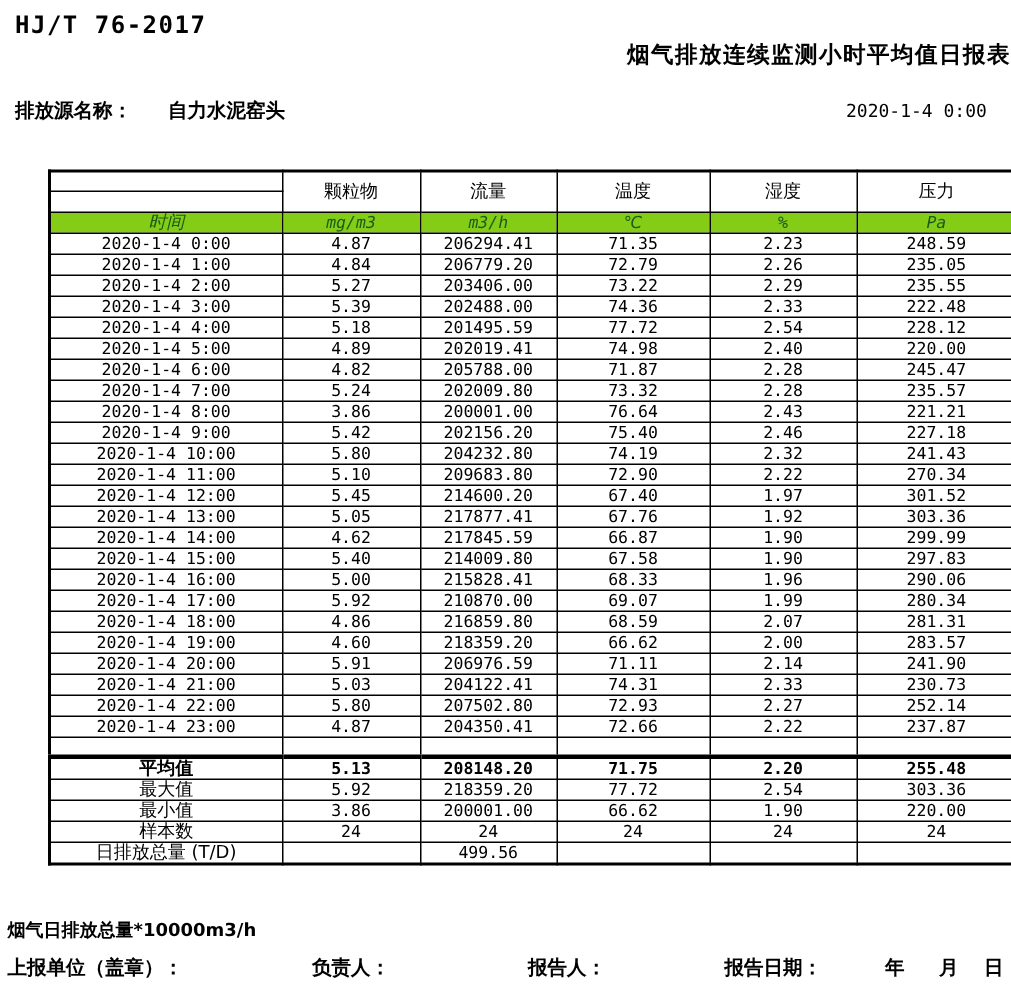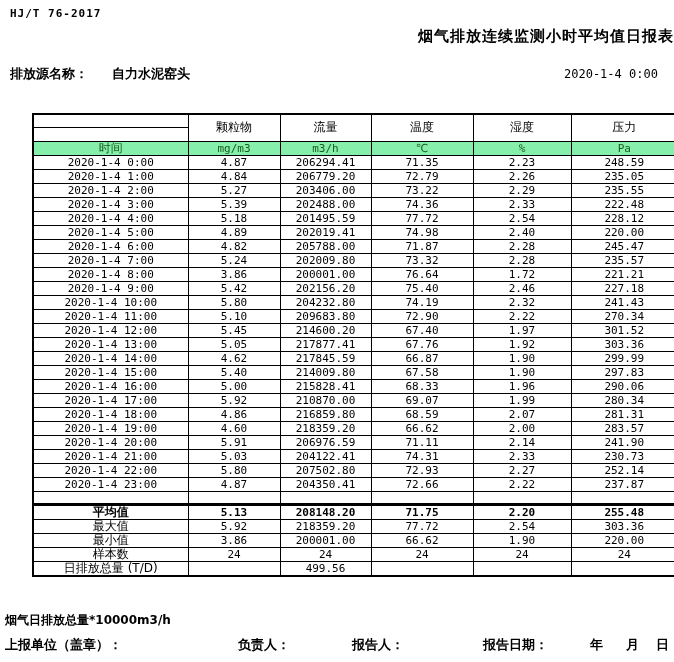--- a/index.html
+++ b/index.html
@@ -4,21 +4,21 @@
 <style>
   * { margin: 0; padding: 0; box-sizing: border-box; }
   html, body { background: #fff; }
   body {
     width: 674px; height: 662px; position: relative; overflow: hidden;
     font-family: "DejaVu Sans", "Liberation Sans", sans-serif;
     color: #000;
   }
   .standard {
     position: absolute; left: 10px; top: 7px;
-    font-weight: bold; font-size: 11px; letter-spacing: 1px;
+    font-weight: bold; font-size: 16px; letter-spacing: 1px;
     font-family: "DejaVu Sans Mono", "DejaVu Sans", monospace;
   }
   .title {
     position: absolute; left: 0; right: 0; top: 27px;
     text-align: right; font-weight: bold; font-size: 15px; letter-spacing: 1px;
   }
   .source-line { position: absolute; left: 10px; top: 65px; font-weight: bold; font-size: 13px; }
   .source-name { margin-left: 24px; text-align: right; }
   .datetime {
     position: absolute; left: 564px; top: 67px; font-size: 12px;
@@ -37,42 +37,42 @@
   }
   col.c-time { width: 155px; }
   col.c-pm   { width: 92px; }
   col.c-flow { width: 91px; }
   col.c-temp { width: 102px; }
   col.c-hum  { width: 98px; }
   col.c-pres { width: 107px; }
 
   tr.head-split td { height: 13.6px; font-size: 12px; }
   tr.unit-row td {
-    height: 13.6px; background: #86efac; color: #1a5c1a;
-    font-family: "DejaVu Sans Mono", "DejaVu Sans", monospace; font-size: 11px;
+    height: 13.6px; background: #84cc16; color: #1a5c1a;
+    font-family: "DejaVu Sans Mono", "DejaVu Sans", monospace; font-size: 11px; font-style: italic;
   }
   tr.unit-row td.time-head { font-family: "DejaVu Sans", sans-serif; font-size: 12px; }
   tr.data-row td {
     height: 12.8px;
     font-family: "DejaVu Sans Mono", "DejaVu Sans", monospace;
   }
   tr.empty-row td { height: 13.6px; }
   tr.summary-row td { height: 13.6px; font-family: "DejaVu Sans Mono", "DejaVu Sans", monospace; }
   tr.summary-row td.row-label { font-family: "DejaVu Sans", sans-serif; font-size: 12px; }
   tr.thick-top td { border-top: 3px solid #000; font-weight: bold; }
   td.left-label { text-align: left; padding-left: 8px; }
 
   .footer-note {
     position: absolute; left: 5px; top: 612px;
     font-weight: bold; font-size: 12px;
   }
   .footer-sign { position: absolute; left: 0; top: 636px; width: 674px; height: 18px; font-weight: bold; font-size: 13px; }
   .footer-sign span { position: absolute; top: 0; }
   .f-unit { left: 5px; }
-  .f-resp { left: 238px; text-align: right; }
+  .f-resp { left: 208px; text-align: right; }
   .f-reporter { left: 352px; }
   .f-date { left: 483px; }
   .f-year { left: 590px; }
   .f-month { left: 626px; }
   .f-day { left: 656px; }
 </style>
 </head>
 <body>
 
 <div class="standard">HJ/T  76-2017</div>
@@ -176,21 +176,21 @@
           <td>202009.80</td>
           <td>73.32</td>
           <td>2.28</td>
           <td>235.57</td>
         </tr>
         <tr class="data-row">
           <td>2020-1-4 8:00</td>
           <td>3.86</td>
           <td>200001.00</td>
           <td>76.64</td>
-          <td>1.72</td>
+          <td>2.43</td>
           <td>221.21</td>
         </tr>
         <tr class="data-row">
           <td>2020-1-4 9:00</td>
           <td>5.42</td>
           <td>202156.20</td>
           <td>75.40</td>
           <td>2.46</td>
           <td>227.18</td>
         </tr>

